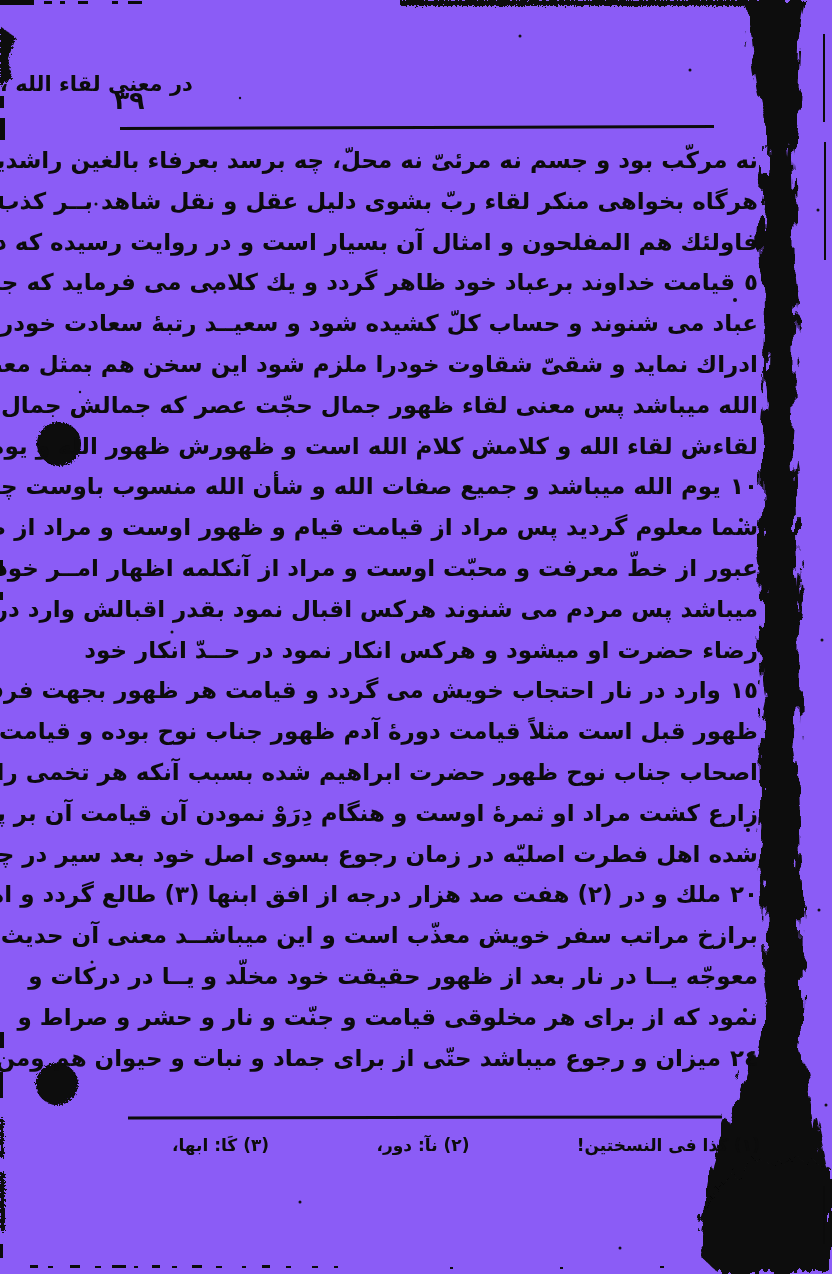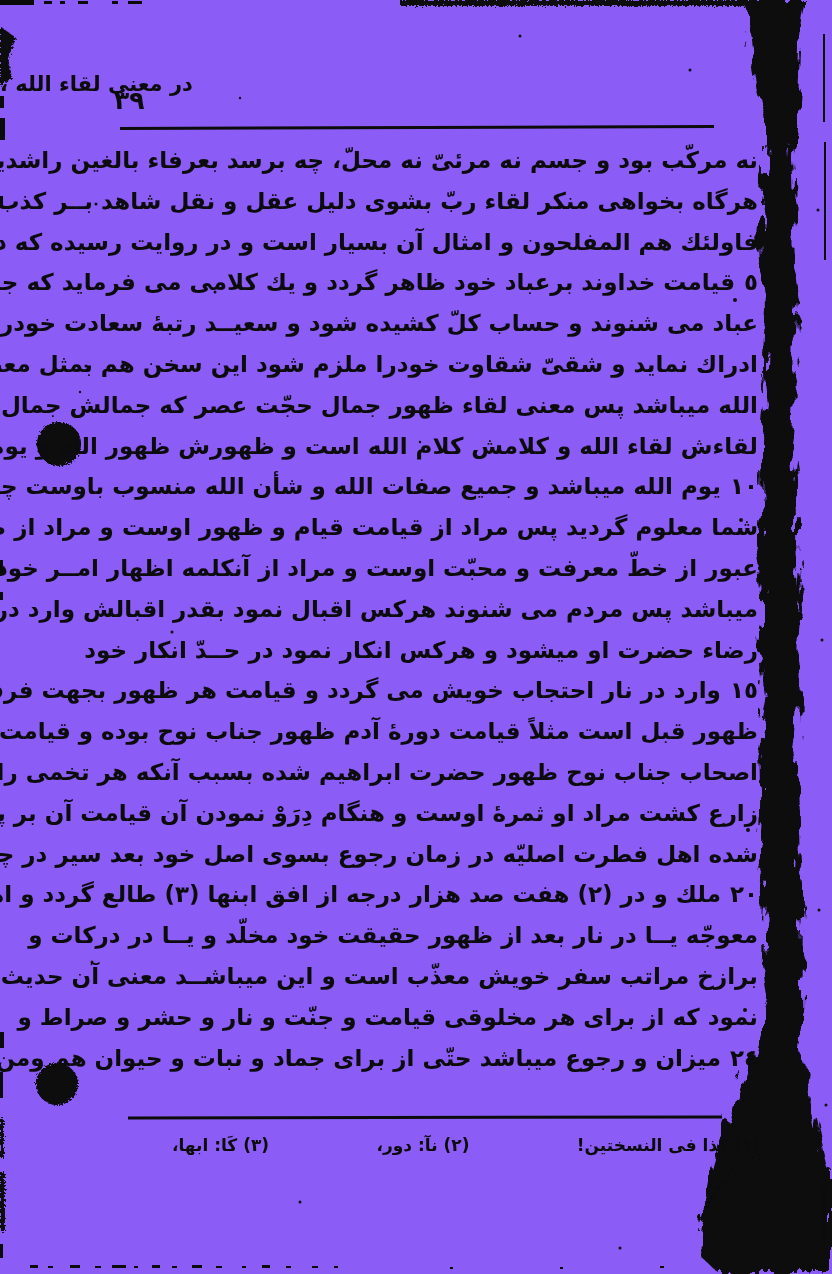--- a/index.html
+++ b/index.html
@@ -163,22 +163,22 @@
     <div class="text-line"><span>شما معلوم گردید پس مراد از قیامت قیام و ظهور اوست و مراد از صراط</span></div>
     <div class="text-line"><span>عبور از خطّ معرفت و محبّت اوست و مراد از آنکلمه اظهار امــر خود</span></div>
     <div class="text-line"><span>میباشد پس مردم می شنوند هرکس اقبال نمود بقدر اقبالش وارد در جنّت</span></div>
     <div class="text-line"><span>رضاء حضرت او میشود و هرکس انکار نمود در حــدّ انکار خود</span></div>
     <div class="text-line"><span class="lineno">١٥</span><span>وارد در نار احتجاب خویش می گردد و قیامت هر ظهور بجهت فرقهٔ حقّهٔ</span></div>
     <div class="text-line"><span>ظهور قبل است مثلاً قیامت دورهٔ آدم ظهور جناب نوح بوده و قیامت</span></div>
     <div class="text-line"><span>اصحاب جناب نوح ظهور حضرت ابراهیم شده بسبب آنکه هر تخمی را که</span></div>
     <div class="text-line"><span>زارع کشت مراد او ثمرهٔ اوست و هنگام دِرَوْ نمودن آن قیامت آن بر پا</span></div>
     <div class="text-line"><span>شده اهل فطرت اصلیّه در زمان رجوع بسوی اصل خود بعد سیر در چهار</span></div>
     <div class="text-line"><span class="lineno">٢٠</span><span>ملك و در (٢) هفت صد هزار درجه از افق ابنها (٣) طالع گردد و اهل فطرت</span></div>
+    <div class="text-line"><span>برازخ مراتب سفر خویش معذّب است و این میباشــد معنی آن حدیث</span></div>
     <div class="text-line"><span>معوجّه یــا در نار بعد از ظهور حقیقت خود مخلّد و یــا در درکات و</span></div>
-    <div class="text-line"><span>برازخ مراتب سفر خویش معذّب است و این میباشــد معنی آن حدیث</span></div>
     <div class="text-line"><span>نمود که از برای هر مخلوقی قیامت و جنّت و نار و حشر و صراط و</span></div>
     <div class="text-line"><span class="lineno">٢٤</span><span>میزان و رجوع میباشد حتّی از برای جماد و نبات و حیوان هم ومن ذکر بده</span></div>
   </div>
 
   <div class="footnote-rule"></div>
   <div class="footnotes">
     <span class="footnote-item">(١) کذا فی النسختین!</span>
     <span class="footnote-item">(٢) نآ: دور،</span>
     <span class="footnote-item">(٣) کَا: ابها،</span>
   </div>

